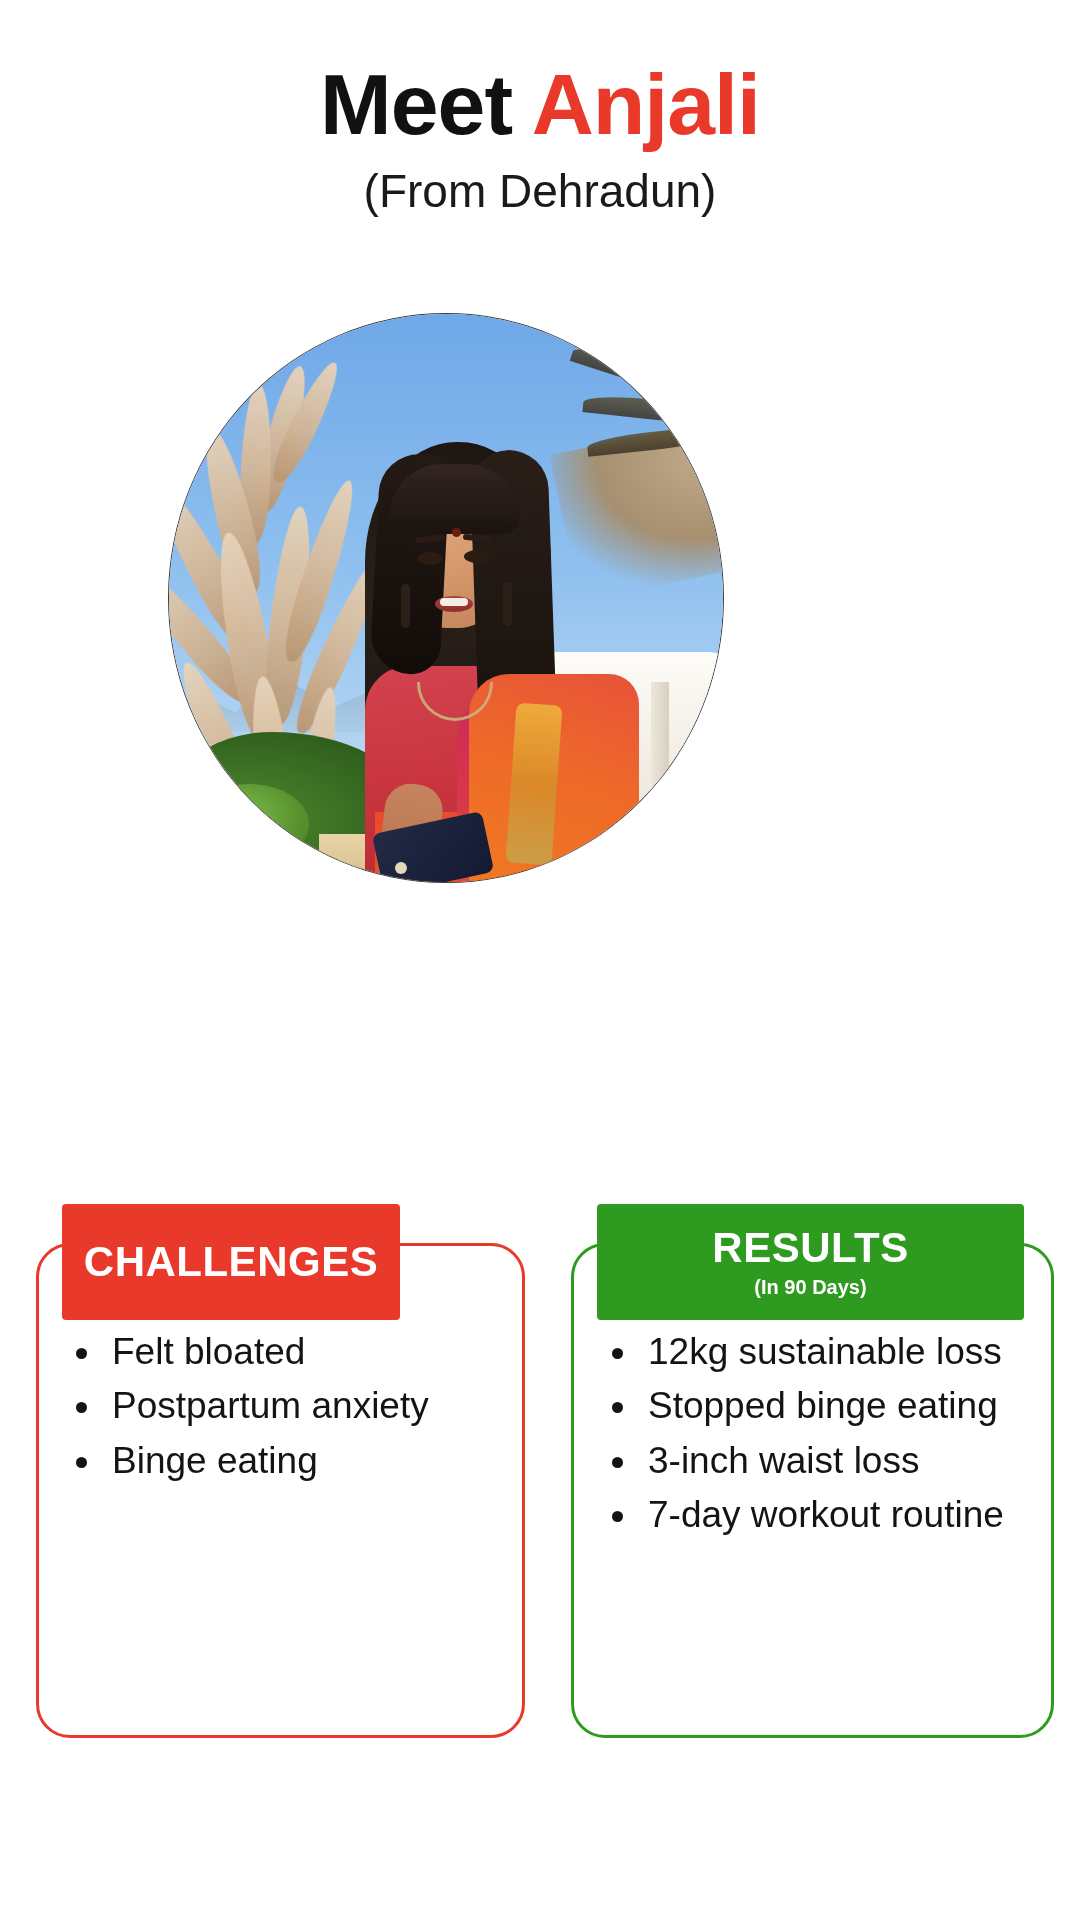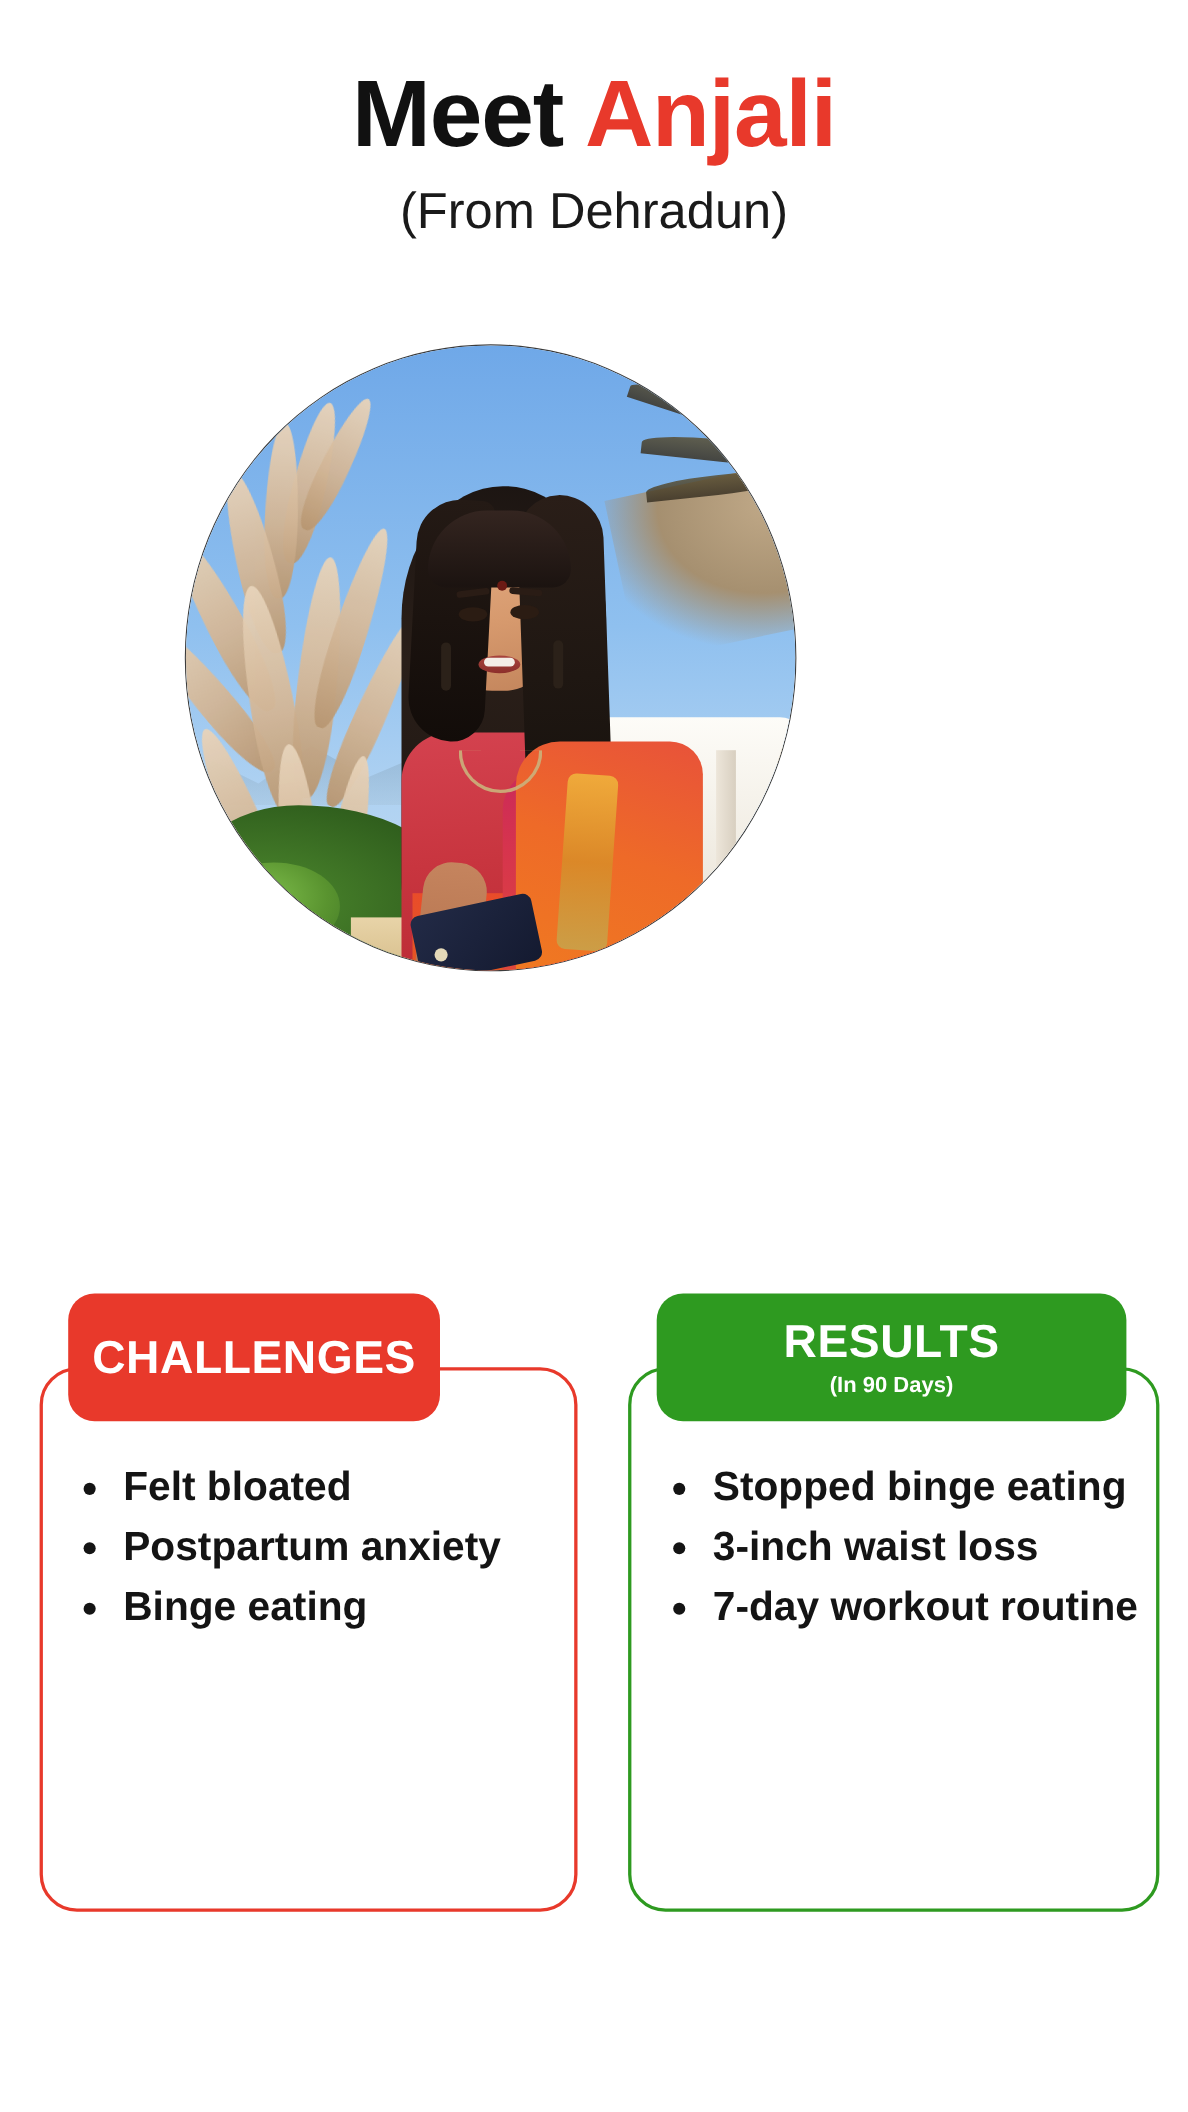--- a/index.html
+++ b/index.html
@@ -324,28 +324,29 @@
     left: 571px;
     top: 1243px;
     width: 483px;
     height: 495px;
     border: 3px solid #2E9A20;
   }
 
   .pill {
     position: absolute;
     box-sizing: border-box;
-    border-radius: 24px;
+    border-radius: 4px;
     color: #ffffff;
     text-align: center;
     display: flex;
     flex-direction: column;
     align-items: center;
     justify-content: center;
     z-index: 5;
+    margin-top: 28px;
   }
   .pill.challenges {
     left: 62px;
     top: 1176px;
     width: 338px;
     height: 116px;
     background: #E8392B;
   }
   .pill.results {
     left: 597px;
@@ -366,21 +367,20 @@
     line-height: 1;
     margin-top: 8px;
   }
 
   .bullets {
     position: absolute;
     margin: 0;
     padding: 0;
     list-style: none;
     z-index: 6;
-    font-weight: bold;
   }
   .bullets.challenges { left: 60px; top: 1328px; width: 440px; }
   .bullets.results    { left: 596px; top: 1328px; width: 452px; }
 
   .bullets li {
     position: relative;
     padding-left: 52px;
     font-size: 37px;
     line-height: 1.28;
     color: #141414;
@@ -486,18 +486,19 @@
     <li>Postpartum anxiety</li>
     <li>Binge eating</li>
   </ul>
 
   <div class="card results"></div>
   <div class="pill results">
     <div class="pill-title">RESULTS</div>
     <div class="pill-sub">(In 90 Days)</div>
   </div>
   <ul class="bullets results">
+    <li>12kg sustainable loss</li>
     <li>Stopped binge eating</li>
     <li>3-inch waist loss</li>
     <li>7-day workout routine</li>
   </ul>
 
 </div>
 
 </body></html>

